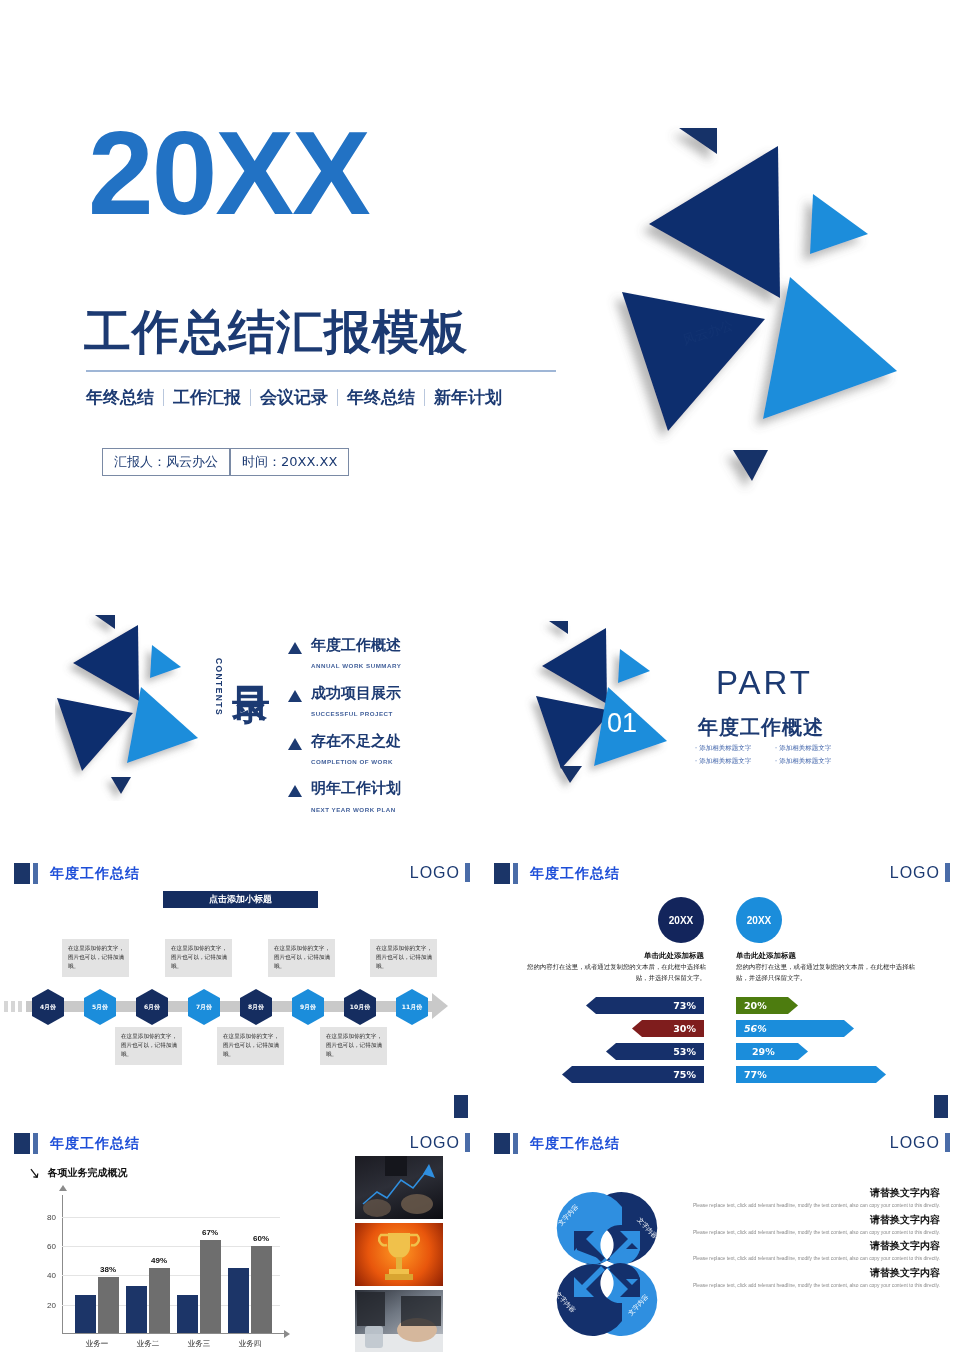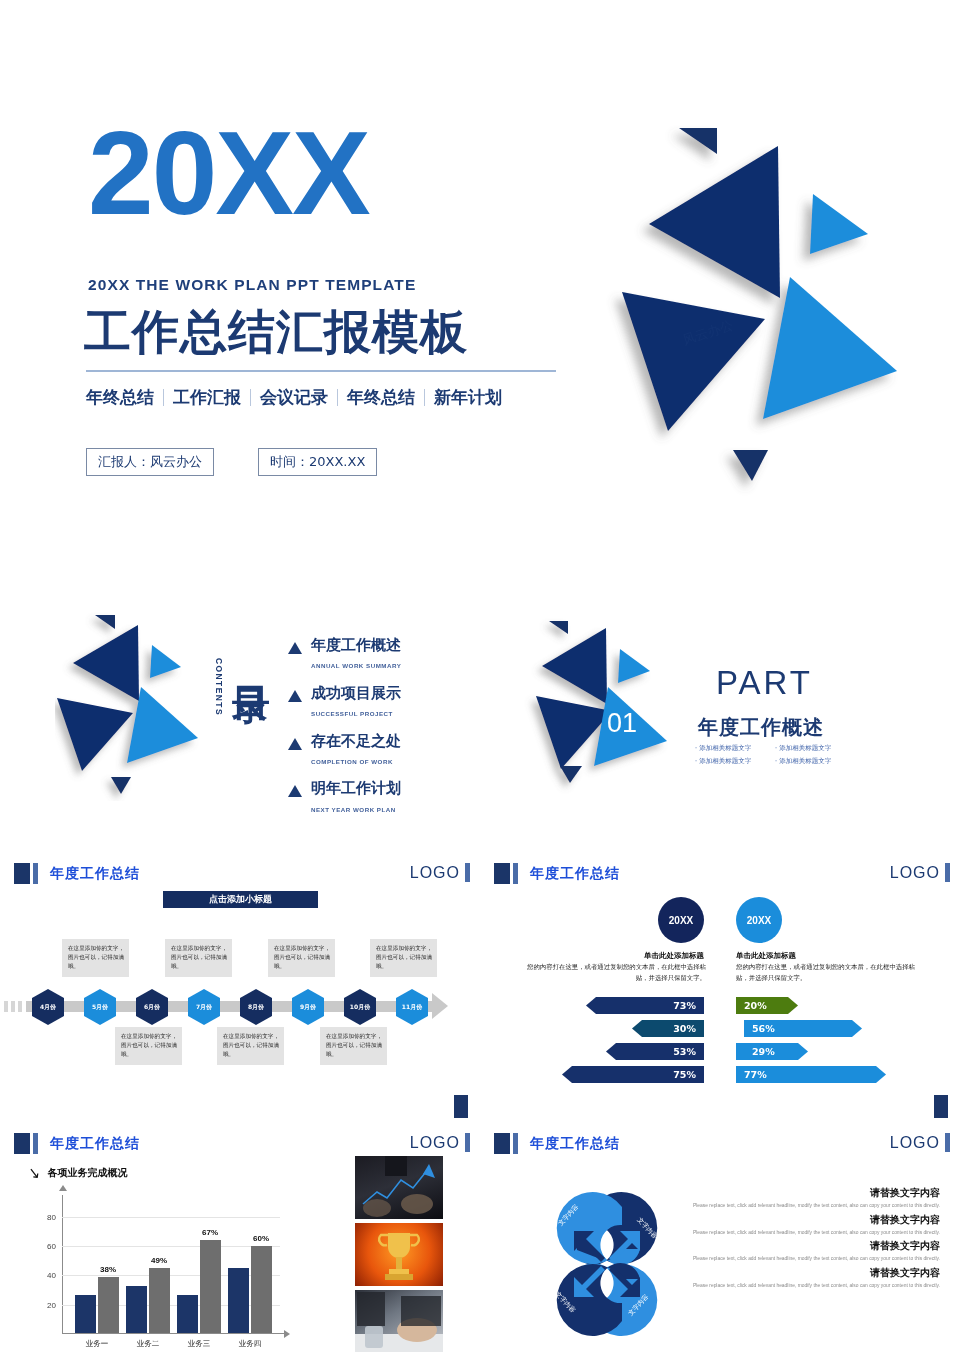--- a/index.html
+++ b/index.html
@@ -30,21 +30,21 @@
     position:absolute; left:86px; top:334px; width:470px; height:1.5px; background:#9fb6d6;
   }
   .kw-row {
     position:absolute; left:86px; top:350px; width:480px;
     display:flex; align-items:center; font-size:17px; color:#1c3a72; font-weight:bold;
     font-family:"DejaVu Sans",sans-serif;
   }
   .kw-row .kw { padding:0 9px; }
   .kw-row .kw:first-child { padding-left:0; }
   .kw-sep { width:1px; height:17px; background:#b9c7dd; }
-  .meta-row { position:absolute; left:86px; top:412px; display:flex; gap:44px; }
+  .meta-row { position:absolute; left:102px; top:412px; display:flex; }
   .meta-box {
     border:1px solid #7a8aa5; padding:4px 11px; font-size:13px; color:#1c3a72;
     font-family:"DejaVu Sans",sans-serif;
   }
   .contents-word {
     position:absolute; left:232px; top:620px;
     font-size:38px; font-weight:bold; color:#1c3a72;
     writing-mode:vertical-rl; letter-spacing:2px; line-height:1;
     font-family:"DejaVu Sans",sans-serif;
   }
@@ -185,21 +185,20 @@
         font-family:"DejaVu Sans",sans-serif; pointer-events:none; }
 </style>
 </head>
 <body>
 
 <div class="page">
 
   <div class="slide-title">
 
     <div class="big-year">20XX</div>
-    <div class="eng-sub">20XX THE WORK PLAN PPT TEMPLATE</div>
     <div class="cn-title">工作总结汇报模板</div>
     <div class="title-rule"></div>
 
     <div class="kw-row">
       <span class="kw">年终总结</span>
       <span class="kw-sep"></span>
       <span class="kw">工作汇报</span>
       <span class="kw-sep"></span>
       <span class="kw">会议记录</span>
       <span class="kw-sep"></span>
@@ -378,39 +377,39 @@
     </div>
 
     <div class="circ" style="left:178px;background:#13255c;">
         <span>20XX</span>
       </div>
     <div class="pc-title" style="left:66px;width:158px;text-align:right;">单击此处添加标题</div>
     <div class="pc-body" style="left:36px;width:190px;text-align:right;">您的内容打在这里，或者通过复制您的文本后，在此框中选择粘贴，并选择只保留文字。</div>
     <div class="arrow-bar left" style="background:#16306b;right:256px;width:118px;top:156px;">
         <span>73%</span>
       </div>
-    <div class="arrow-bar left" style="background:#0c4a6e;right:256px;width:72px;top:179px;">
+    <div class="arrow-bar left" style="background:#7f1d1d;right:256px;width:72px;top:179px;">
         <span>30%</span>
       </div>
     <div class="arrow-bar left" style="background:#16306b;right:256px;width:98px;top:202px;">
         <span>53%</span>
       </div>
     <div class="arrow-bar left" style="background:#16306b;right:256px;width:142px;top:225px;">
         <span>75%</span>
       </div>
 
     <div class="circ" style="left:256px;background:#1b8ddb;">
         <span>20XX</span>
       </div>
     <div class="pc-title" style="left:256px;">单击此处添加标题</div>
     <div class="pc-body" style="left:256px;width:190px;">您的内容打在这里，或者通过复制您的文本后，在此框中选择粘贴，并选择只保留文字。</div>
     <div class="arrow-bar right" style="background:#4d7c0f;left:256px;width:62px;top:156px;">
         <span>20%</span>
       </div>
-    <div class="arrow-bar right" style="background:#1b8ddb;left:264px;width:118px;top:179px;">
+    <div class="arrow-bar right" style="background:#1b8ddb;left:256px;width:118px;top:179px;font-style:italic;">
         <span>56%</span>
       </div>
     <div class="arrow-bar right" style="background:#1b8ddb;left:256px;width:72px;top:202px;padding-left:16px;">
         <span>29%</span>
       </div>
     <div class="arrow-bar right" style="background:#1b8ddb;left:256px;width:150px;top:225px;">
         <span>77%</span>
       </div>
 
     <div class="corner-sq" style="right:12px;bottom:6px;"></div>

